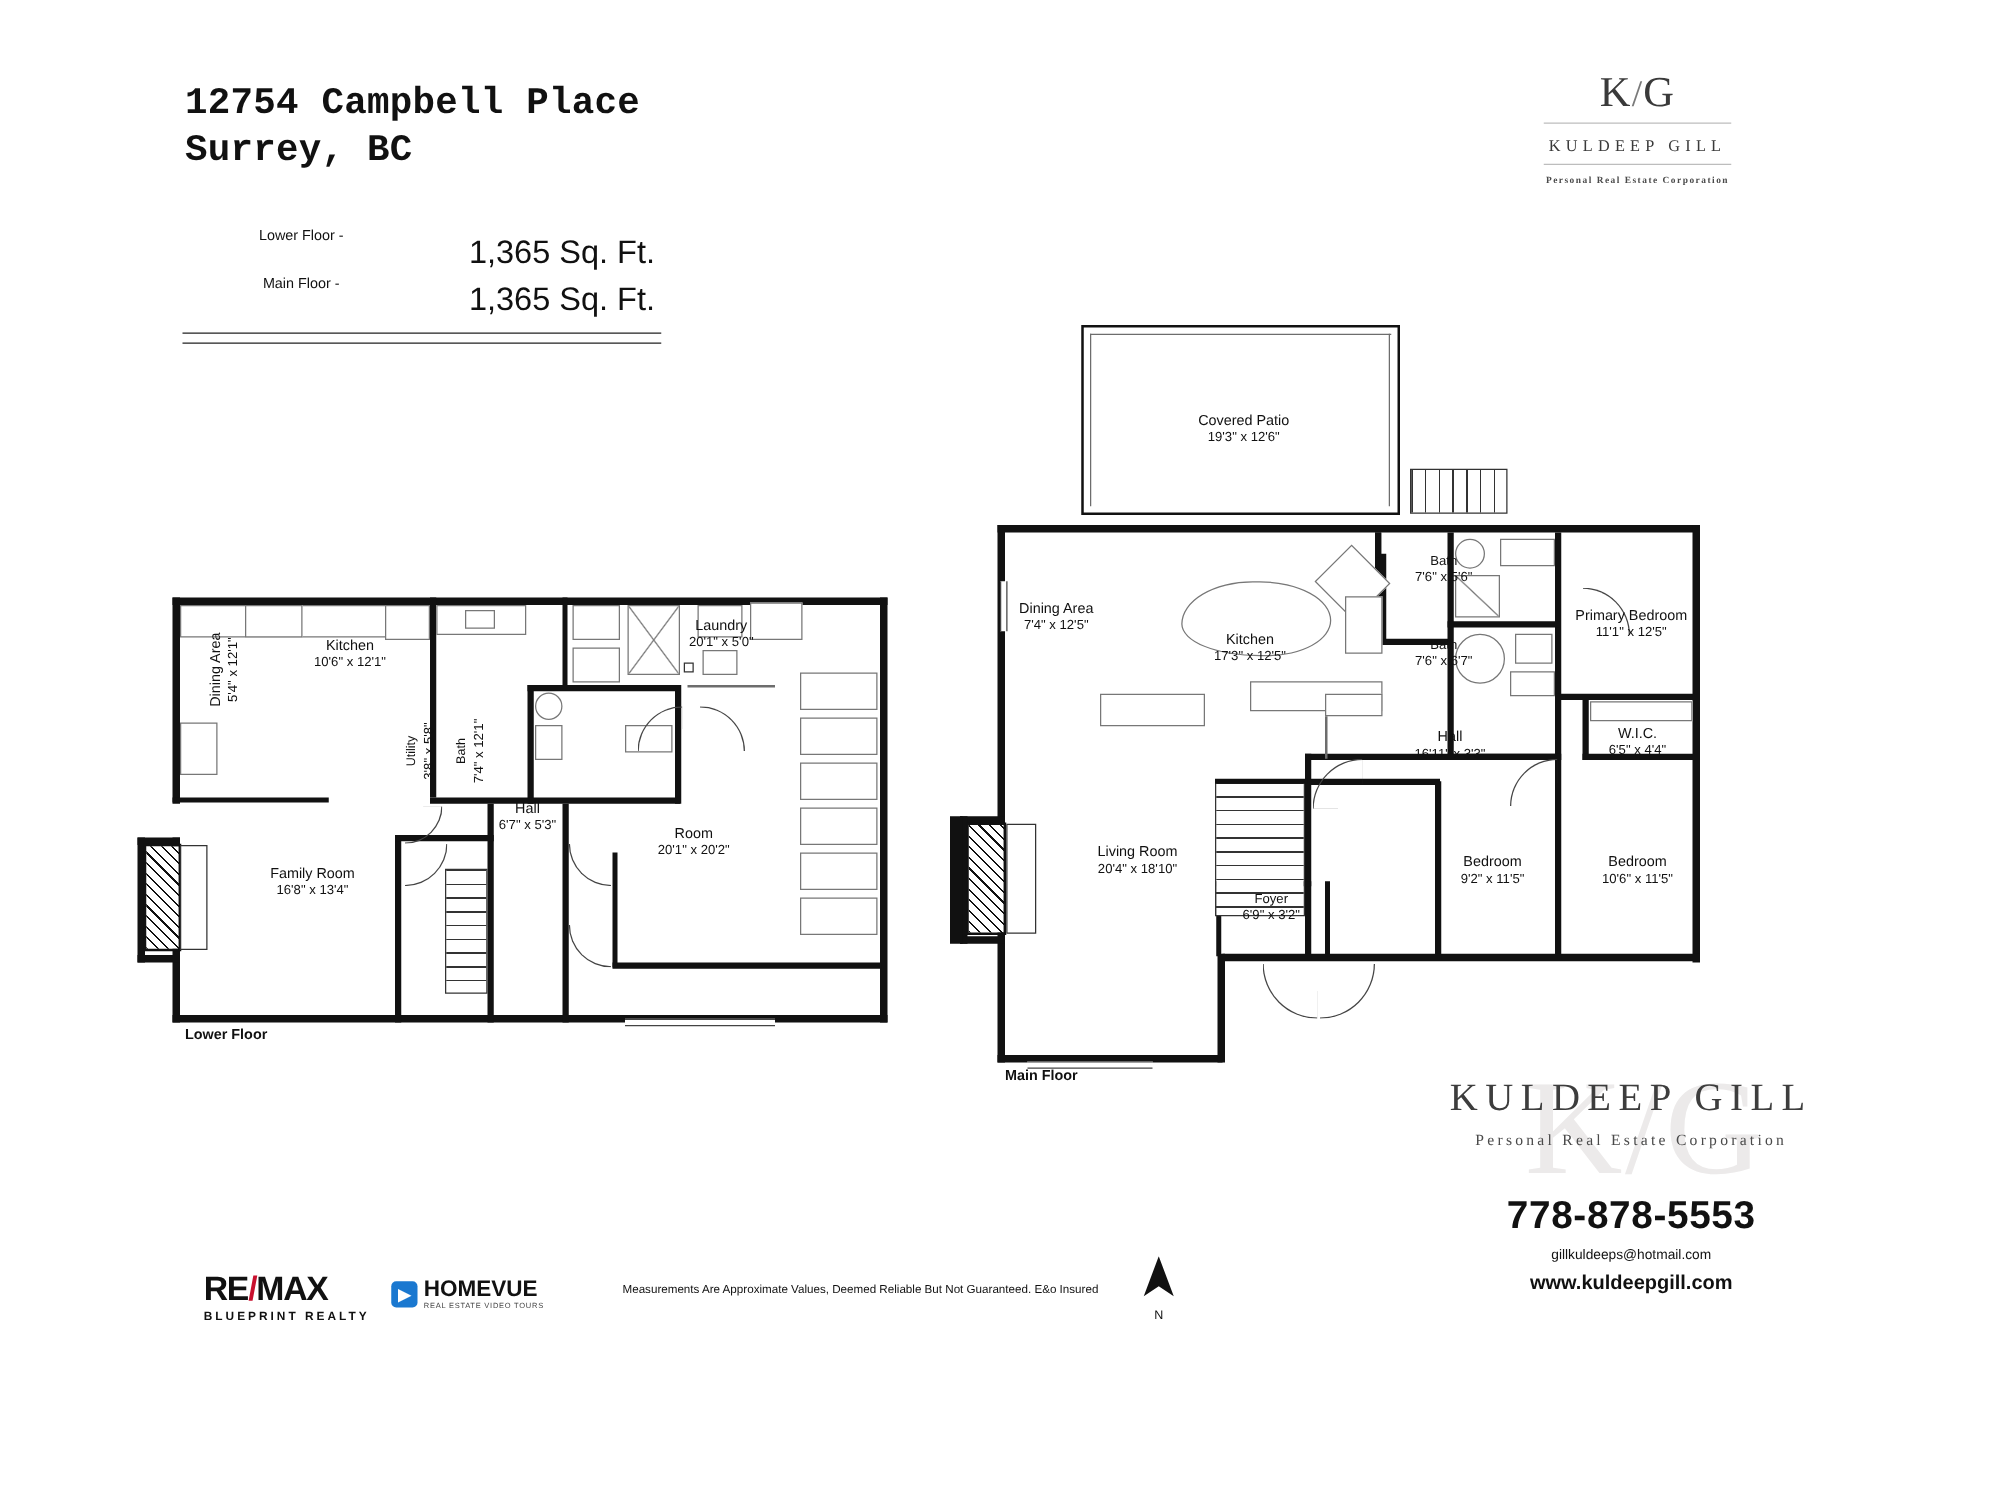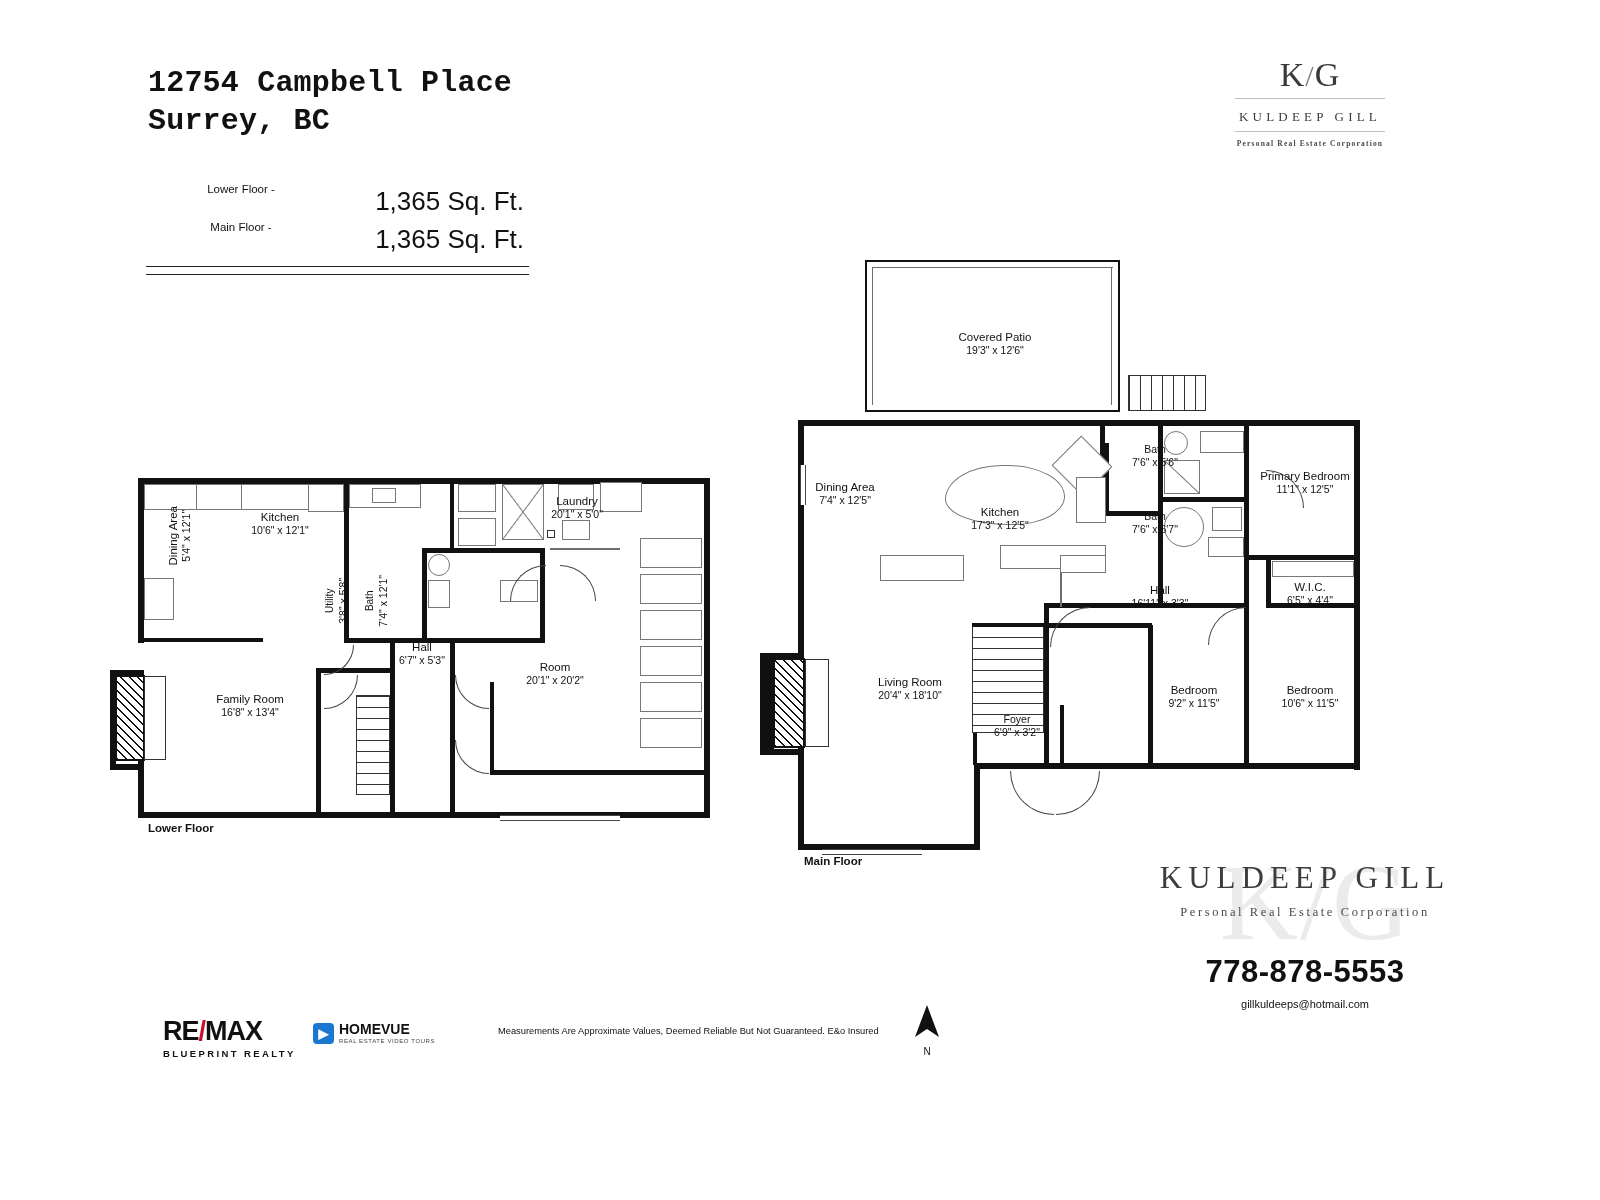--- a/index.html
+++ b/index.html
@@ -58,21 +58,21 @@
   .arc{position:absolute;border:1.2px solid #444;box-sizing:border-box;background:transparent;}
 
   
   .footer-note{position:absolute;left:498px;top:1026px;font-size:9.3px;color:#111;}
   .remax{position:absolute;left:163px;top:1018px;}
   .remax .rx{font-family:"Liberation Sans", sans-serif;font-weight:bold;font-size:27px;letter-spacing:-1px;color:#111;line-height:1;}
   .remax .rx .e{color:#c8102e;}
   .remax .sub{font-size:9.5px;font-weight:bold;letter-spacing:2.4px;color:#111;margin-top:3px;text-align:center;}
   .homevue{position:absolute;left:313px;top:1022px;display:flex;align-items:center;gap:5px;}
   .hv-ico{width:21px;height:21px;border-radius:4px;background:#1a78d0;color:#fff;font-size:13px;font-weight:bold;display:flex;align-items:center;justify-content:center;}
-  .hv-t1{font-size:14px;font-weight:bold;color:#111;line-height:1;}
+  .hv-t1{font-size:18px;font-weight:bold;color:#111;line-height:1;}
   .hv-t2{font-size:6px;color:#444;letter-spacing:.6px;margin-top:2px;}
 
   .compass{position:absolute;left:905px;top:1005px;width:44px;text-align:center;}
   .compass .n{font-size:10px;margin-top:3px;color:#111;}
 
   .brand-bottom{position:absolute;right:60px;top:860px;width:470px;}
   .bb-watermark{position:absolute;right:128px;top:-8px;font-family:"Liberation Serif", serif;font-size:108px;color:#eceaea;letter-spacing:2px;line-height:.95;}
   .bb-name{position:relative;text-align:center;font-family:"Liberation Serif", serif;font-size:31px;letter-spacing:6px;color:#3d3d3d;}
   .bb-sub{position:relative;text-align:center;font-family:"Liberation Serif", serif;font-size:12.5px;letter-spacing:2.6px;color:#4a4a4a;margin-top:9px;}
   .bb-phone{position:relative;text-align:center;font-size:31px;font-weight:bold;color:#111;margin-top:34px;letter-spacing:.5px;}
@@ -303,21 +303,21 @@
       <span class="dm">17'3" x 12'5"</span>
     </div>
     <div class="lbl" style="left:352px;top:188px;width:86px;font-size:10.5px;">
       <span class="nm">Bath</span>
       <span class="dm">7'6" x 5'6"</span>
     </div>
     <div class="lbl" style="left:352px;top:255px;width:86px;font-size:10.5px;">
       <span class="nm">Bath</span>
       <span class="dm">7'6" x 6'7"</span>
     </div>
-    <div class="lbl" style="left:480px;top:214px;width:130px;">
+    <div class="lbl" style="left:480px;top:231px;width:130px;">
       <span class="nm">Primary Bedroom</span>
       <span class="dm">11'1" x 12'5"</span>
     </div>
     <div class="lbl" style="left:490px;top:325px;width:120px;">
       <span class="nm">W.I.C.</span>
       <span class="dm">6'5" x 4'4"</span>
     </div>
     <div class="lbl" style="left:345px;top:328px;width:110px;">
       <span class="nm">Hall</span>
       <span class="dm">16'11" x 3'3"</span>
@@ -363,15 +363,16 @@
     </svg>
     <div class="n">N</div>
   </div>
 
   <div class="brand-bottom">
     <div class="bb-watermark">K/G</div>
     <div class="bb-name">KULDEEP GILL</div>
     <div class="bb-sub">Personal Real Estate Corporation</div>
     <div class="bb-phone">778-878-5553</div>
     <div class="bb-mail">gillkuldeeps@hotmail.com</div>
+    <div class="bb-web">www.kuldeepgill.com</div>
   </div>
 
 </div>
 
 </body></html>

